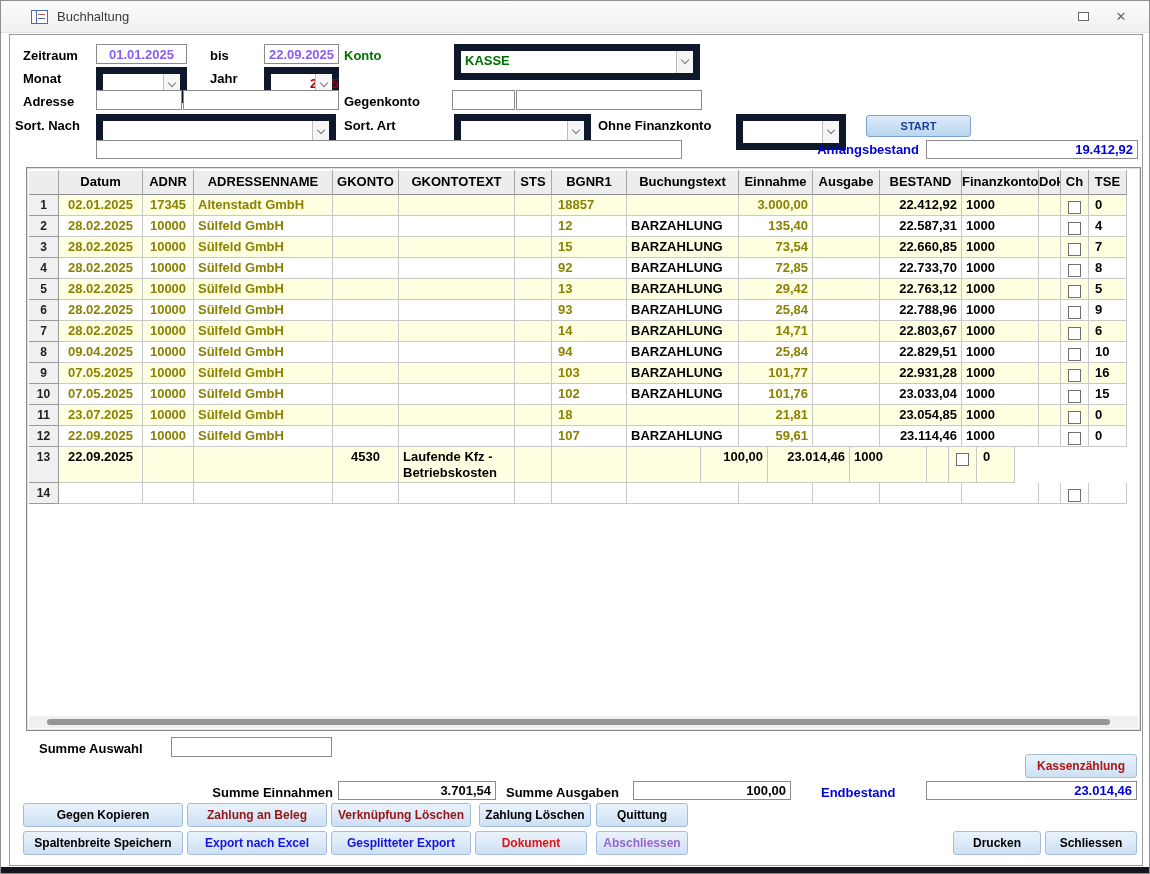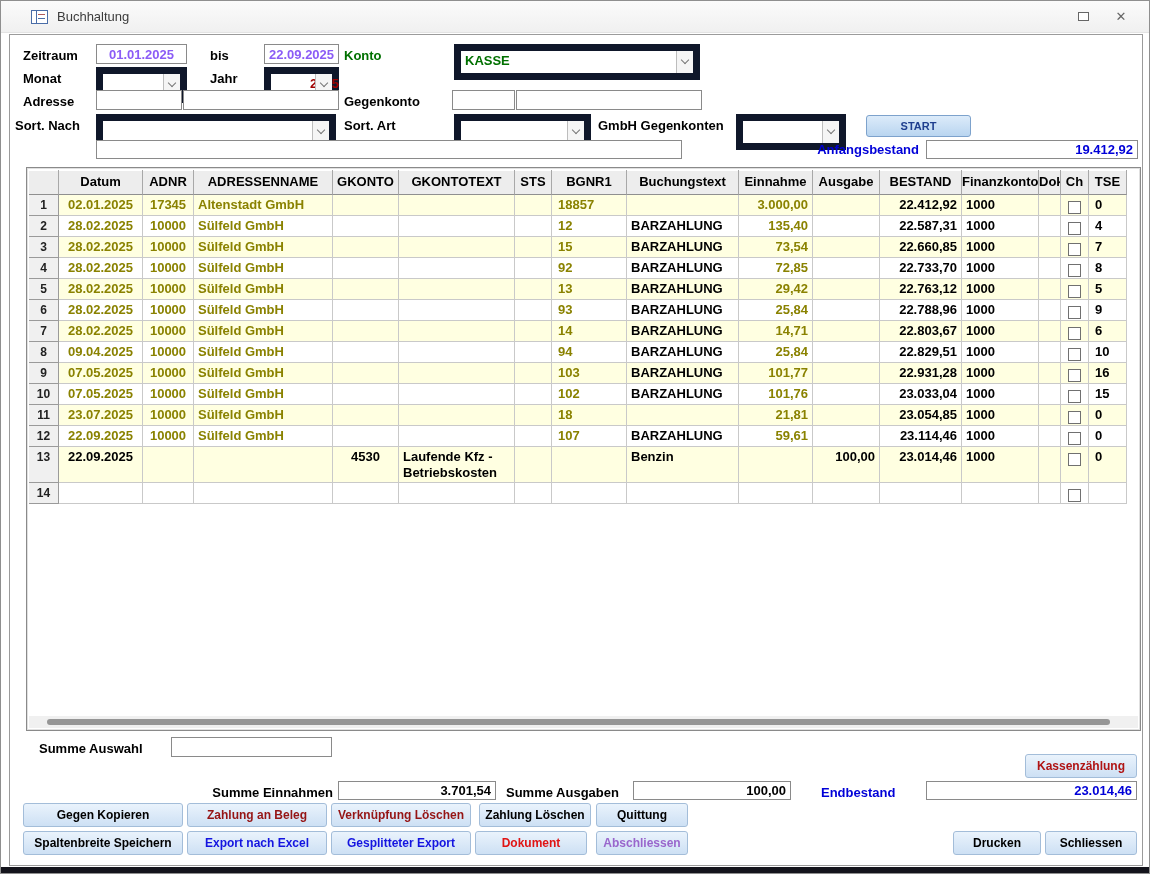--- a/index.html
+++ b/index.html
@@ -123,21 +123,21 @@
         <i></i>
       </span>
   </div>
   <span class="lbl" style="left:343px;top:117px;">Sort. Art</span>
   <div class="combo" style="left:453px;top:113px;width:137px;">
     <span class="val"></span>
     <span class="dd">
         <i></i>
       </span>
   </div>
-  <span class="lbl" style="left:597px;top:117px;">GmbH Gegenkonten</span>
+  <span class="lbl" style="left:597px;top:117px;">Ohne Finanzkonto</span>
   <div class="combo" style="left:735px;top:113px;width:110px;">
     <span class="val"></span>
     <span class="dd">
         <i></i>
       </span>
   </div>
   <button class="pushbtn startbtn">START</button>
 
   <input class="tfield" style="left: 95px; top: 139px; width: 586px; height: 19px;" readonly="">
   <span class="lbl blue" style="left:790px;top:141px;width:128px;text-align:right;">Anfangsbestand</span>
@@ -382,21 +382,20 @@
           </div>
           <div class="trow odd tall">
             <div class="rn c0">13</div>
             <div class="dc ac c1">22.09.2025</div>
             <div class="dc ac c2"></div>
             <div class="dc al c3"></div>
             <div class="dc ac c4">4530</div>
             <div class="dc al c5 wrapcell">Laufende Kfz - Betriebskosten</div>
             <div class="dc c6"></div>
             <div class="dc al pl6 c7"></div>
-            <div class="dc al c8">Benzin</div>
             <div class="dc ar c9"></div>
             <div class="dc ar c10">100,00</div>
             <div class="dc ar c11">23.014,46</div>
             <div class="dc al c12">1000</div>
             <div class="dc c13"></div>
             <div class="dc ac c14"><span class="cb"></span></div>
             <div class="dc al pl6 c15">0</div>
           </div>
           <div class="trow even">
             <div class="rn c0">14</div>

